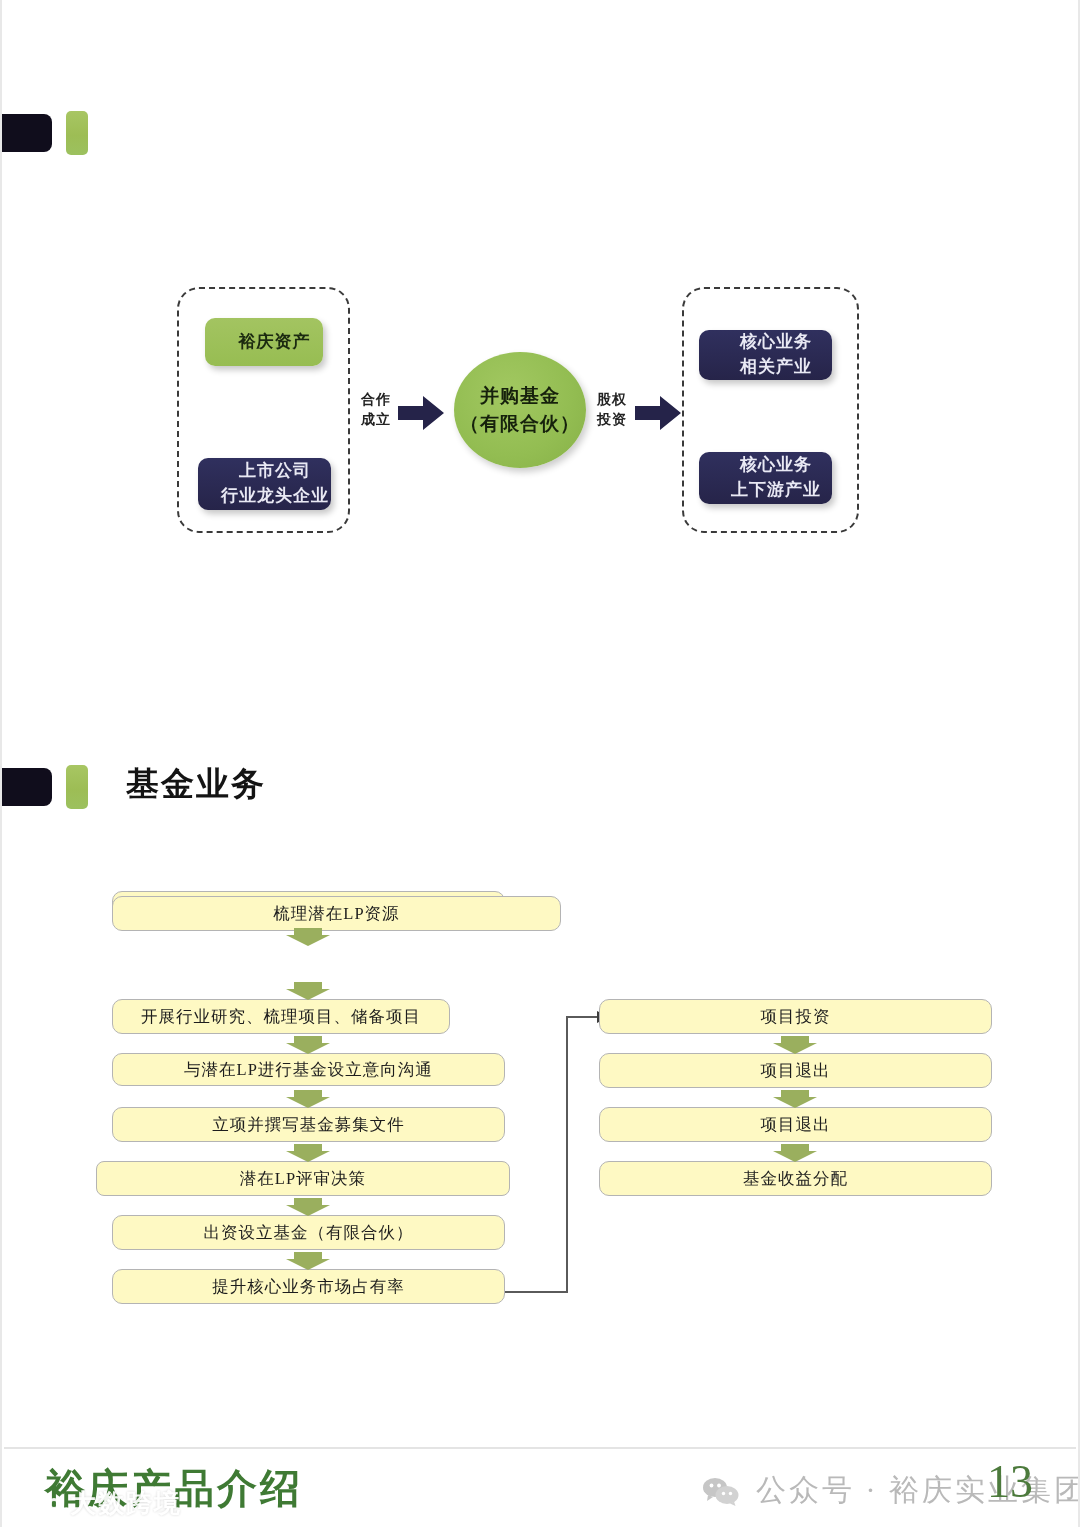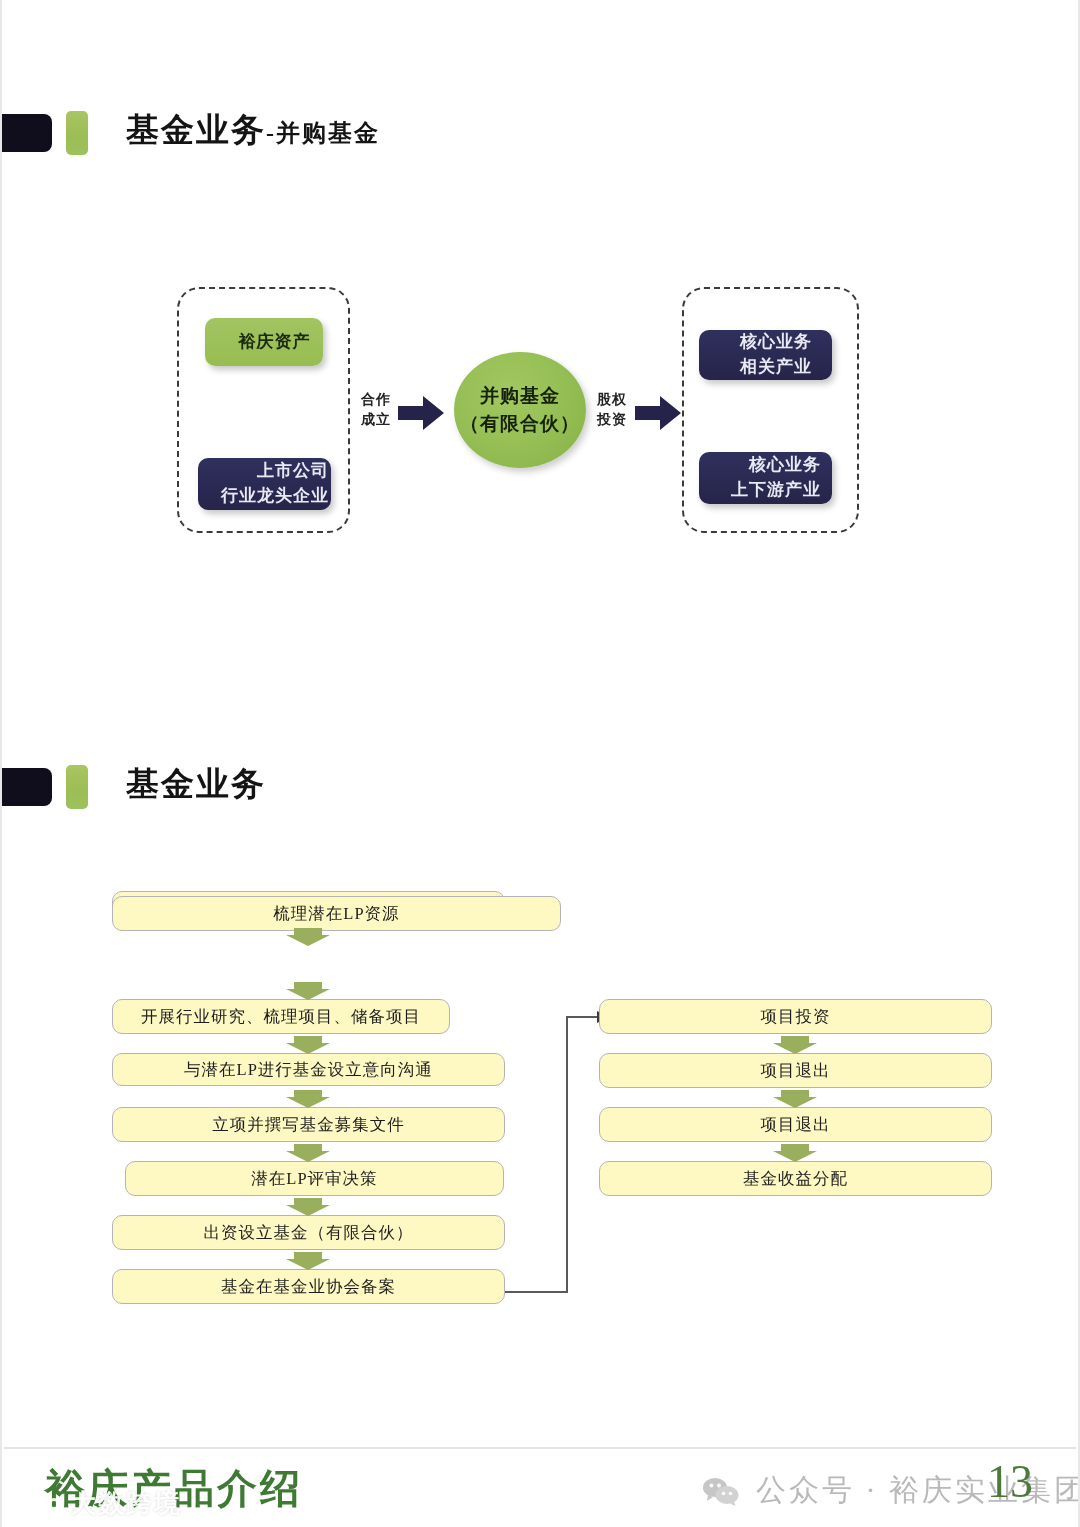--- a/index.html
+++ b/index.html
@@ -75,21 +75,21 @@
     border: 2px dashed #3a3a3a;
     border-radius: 22px;
     box-sizing: border-box;
   }
   .rbox {
     position: absolute;
     border-radius: 10px;
     display: flex;
     align-items: center;
     justify-content: center;
-    text-align: right;
+    text-align: center;
     font-size: 17px;
     font-weight: bold;
     line-height: 1.45;
     letter-spacing: 1px;
     box-shadow: 3px 4px 6px rgba(0,0,0,0.22);
     box-sizing: border-box;
     padding-left: 21px;
   }
   .rbox.green {
     background: linear-gradient(180deg, #a3c461 0%, #97bd52 100%);
@@ -216,23 +216,20 @@
     box-sizing: border-box;
   }
 </style>
 </head>
 <body>
 
 <div class="page">
 
   <div class="hdr-darkbar" style="top:114px;"></div>
   <div class="hdr-greenbar" style="left:64px; top:111px;"></div>
-  <div class="hdr-title" style="left:124px; top:108px;">
-    <span class="main">基金业务</span><span class="sub">-</span><span class="sub">并购基金</span>
-  </div>
 
 
   <div>
 
     <div class="dashbox" style="left:175px; top:287px; width:173px; height:246px;"></div>
 
     <div class="rbox green" style="left:203px; top:318px; width:118px; height:48px;">
       <span style="white-space:pre-line">裕庆资产</span>
     </div>
 
@@ -293,28 +290,28 @@
       </div>
     <div class="flowbox" style="left:110px; top:999px; width:338px; height:35px;">
         <span>开展行业研究、梳理项目、储备项目</span>
       </div>
     <div class="flowbox" style="left:110px; top:1053px; width:393px; height:33px;">
         <span>与潜在LP进行基金设立意向沟通</span>
       </div>
     <div class="flowbox" style="left:110px; top:1107px; width:393px; height:35px;">
         <span>立项并撰写基金募集文件</span>
       </div>
-    <div class="flowbox" style="left:123px; top:1161px; width:379px; height:35px;">
+    <div class="flowbox" style="left:94px; top:1161px; width:414px; height:35px;border-radius:8px;">
         <span>潜在LP评审决策</span>
       </div>
     <div class="flowbox" style="left:110px; top:1215px; width:393px; height:35px;">
         <span>出资设立基金（有限合伙）</span>
       </div>
     <div class="flowbox" style="left:110px; top:1269px; width:393px; height:35px;">
-        <span>基金在基金业协会备案</span>
+        <span>提升核心业务市场占有率</span>
       </div>
 
     <div class="flow-arrow" style="left:284px; top:928px;">
       <svg width="44" height="18" viewBox="0 0 44 18">
           <polygon points="8,0 36,0 36,7 44,7 22,18 0,7 8,7" fill="#9aaf5e"></polygon>
         </svg>
     </div>
     <div class="flow-arrow" style="left:284px; top:982px;">
       <svg width="44" height="18" viewBox="0 0 44 18">
           <polygon points="8,0 36,0 36,7 44,7 22,18 0,7 8,7" fill="#9aaf5e"></polygon>

